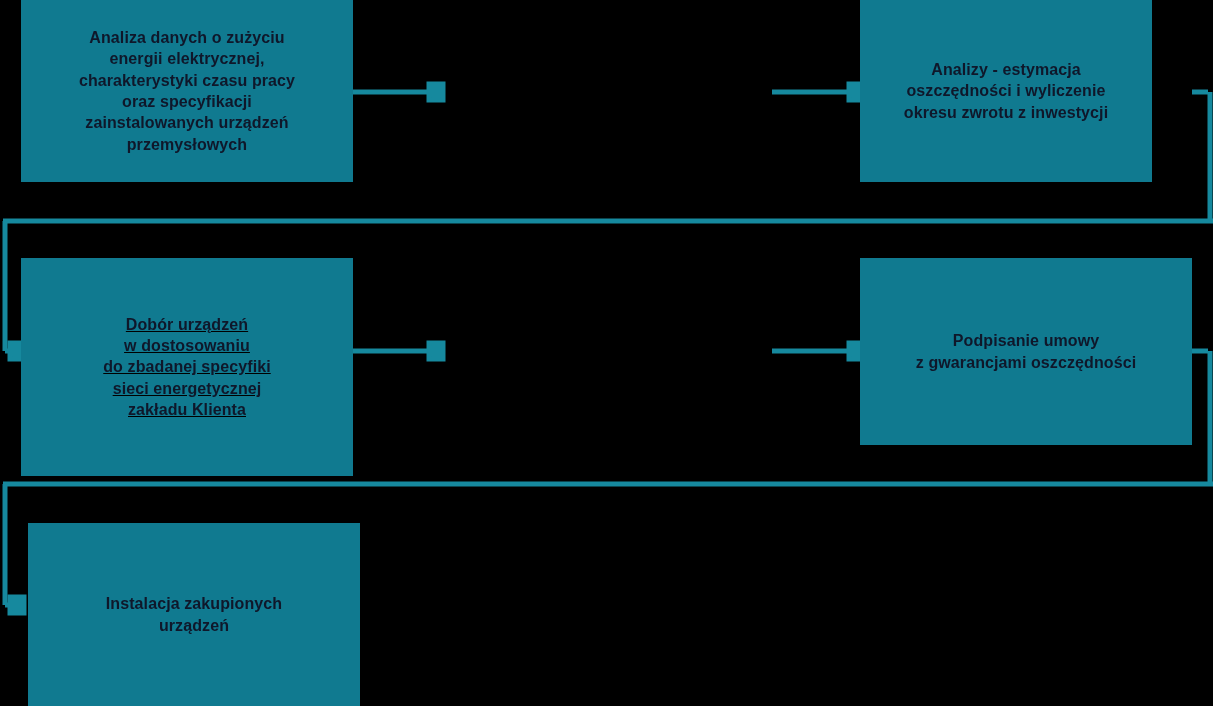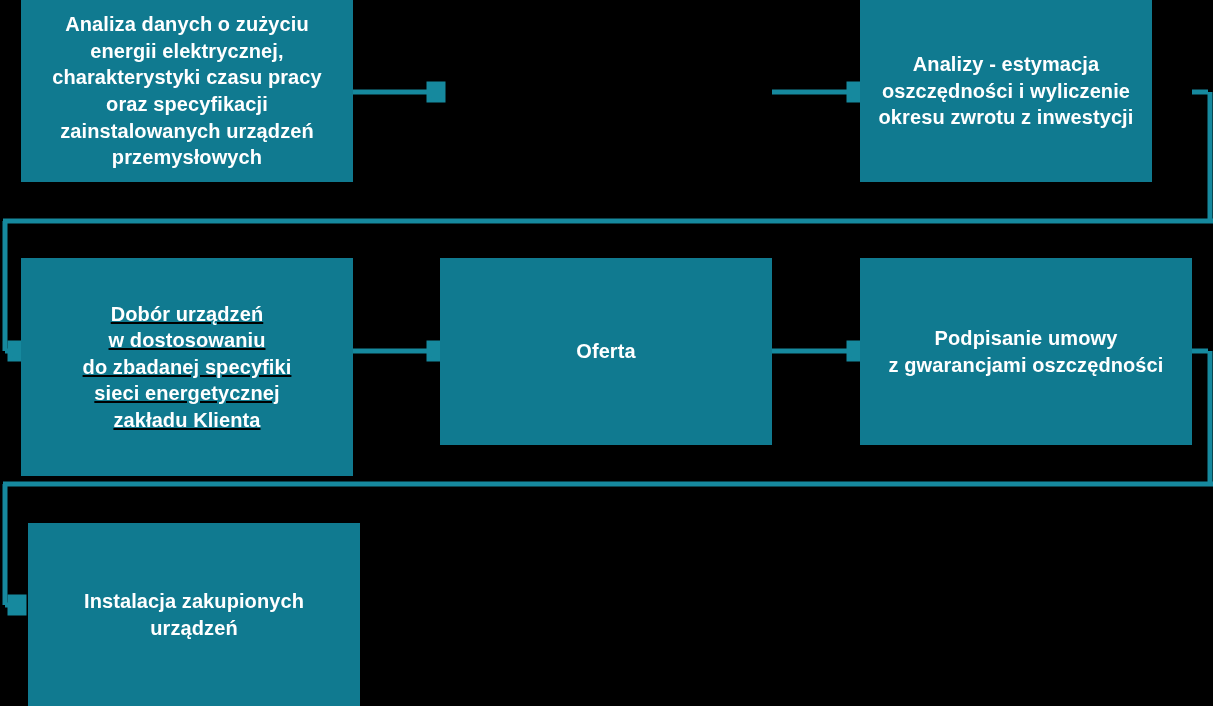--- a/index.html
+++ b/index.html
@@ -27,23 +27,23 @@
     position: absolute;
     box-sizing: border-box;
     background: #107A90;
     display: flex;
     align-items: center;
     justify-content: center;
     text-align: center;
     padding: 6px 14px;
   }
   .node-label {
-    color: #ffffff;
+    color: #0f172a;
     font-weight: bold;
-    font-size: 20px;
+    font-size: 16px;
     line-height: 1.33;
     white-space: pre-line;
     letter-spacing: 0.1px;
   }
   
   #node-1 { left: 21px;  top: 0px;   width: 332px; height: 182px; }
   #node-2 { left: 440px; top: 0px;   width: 332px; height: 182px; }
   #node-3 { left: 860px; top: 0px;   width: 292px; height: 182px; justify-content: center; }
   
   #node-4 { left: 21px;  top: 258px; width: 332px; height: 218px; text-decoration: underline; }
@@ -118,23 +118,20 @@
   </div>
 
   <div class="node" id="node-4">
     <span class="node-label">Dobór urządzeń
 w dostosowaniu
 do zbadanej specyfiki
 sieci energetycznej
 zakładu Klienta</span>
   </div>
 
-  <div class="node" id="node-5">
-    <span class="node-label">Oferta</span>
-  </div>
 
   <div class="node" id="node-6">
     <span class="node-label">Podpisanie umowy
 z gwarancjami oszczędności</span>
   </div>
 
   <div class="node" id="node-7">
     <span class="node-label">Instalacja zakupionych
 urządzeń</span>
   </div>

